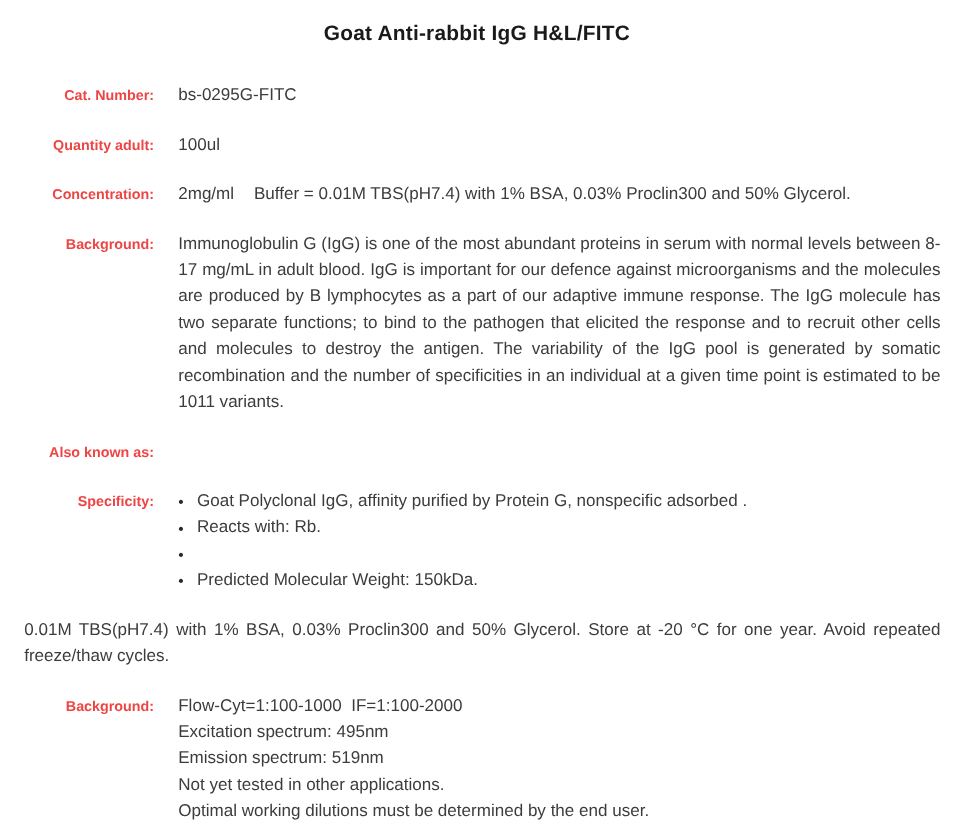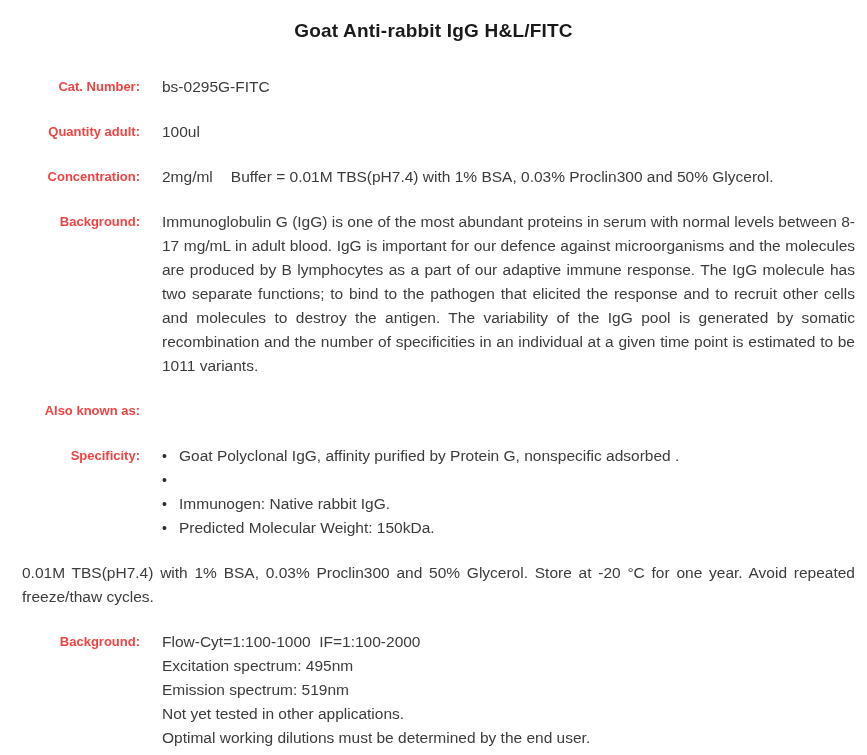--- a/index.html
+++ b/index.html
@@ -96,24 +96,24 @@
   <div class="row">
     <div class="label">Specificity:</div>
     <div class="value">
       <ul class="bullets">
         <li class="bullet-item">
           <span class="bullet-dot">•</span>
           <span>Goat Polyclonal IgG, affinity purified by Protein G, nonspecific adsorbed .</span>
         </li>
         <li class="bullet-item">
           <span class="bullet-dot">•</span>
+          <span>Reacts with: Rb.</span>
         </li>
         <li class="bullet-item">
           <span class="bullet-dot">•</span>
-          <span>Immunogen: Native rabbit IgG.</span>
         </li>
         <li class="bullet-item">
           <span class="bullet-dot">•</span>
           <span>Predicted Molecular Weight: 150kDa.</span>
         </li>
       </ul>
     </div>
   </div>
 
   <div class="row">

